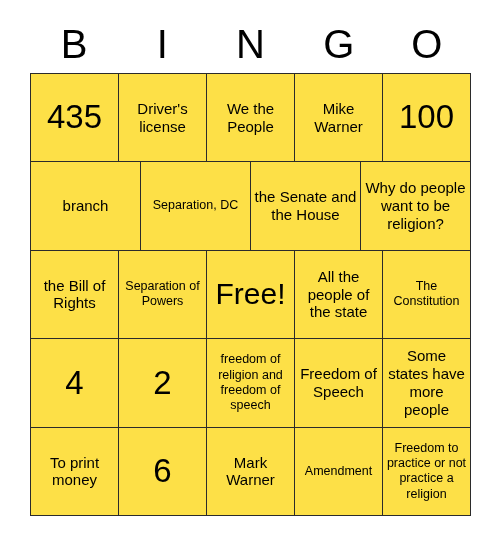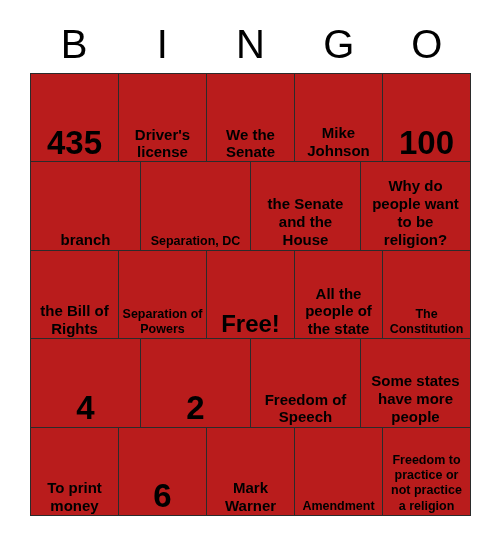--- a/index.html
+++ b/index.html
@@ -52,38 +52,37 @@
     width: 100%;
   }
   .cell {
     flex: 1 1 0;
     width: 88px;
     height: 88.4px;
     box-sizing: border-box;
     border-right: 1.5px solid #2b2b2b;
     border-bottom: 1.5px solid #2b2b2b;
     display: flex;
-    align-items: flex-end;
+    align-items: center;
     justify-content: center;
     text-align: center;
     padding: 1px 3px;
-    background: #b91c1c;
+    background: #fde047;
     overflow: hidden;
-    font-weight: bold;
   }
   .cell-text {
     display: block;
     width: 100%;
     line-height: 1.14;
     word-wrap: break-word;
   }
 
   
   .sz-xl  { font-size: 33px; line-height: 1.05; }
-  .sz-lg  { font-size: 24px; line-height: 1.08; }
+  .sz-lg  { font-size: 30px; line-height: 1.08; }
   .sz-md  { font-size: 15px; line-height: 1.16; }
   .sz-sm  { font-size: 15px; line-height: 1.2;  }
   .sz-xs  { font-size: 12.5px; line-height: 1.22; }
 </style>
 </head>
 <body>
 
 <div class="card">
 
   <div class="header-row">
@@ -97,24 +96,24 @@
   <div class="grid">
 
     <div class="grid-row">
       <div class="cell">
           <span class="cell-text sz-xl">435</span>
         </div>
       <div class="cell">
           <span class="cell-text sz-md">Driver's license</span>
         </div>
       <div class="cell">
-          <span class="cell-text sz-md">We the Senate</span>
+          <span class="cell-text sz-md">We the People</span>
         </div>
       <div class="cell">
-          <span class="cell-text sz-sm">Mike Johnson</span>
+          <span class="cell-text sz-sm">Mike Warner</span>
         </div>
       <div class="cell">
           <span class="cell-text sz-xl">100</span>
         </div>
     </div>
 
     <div class="grid-row">
       <div class="cell">
           <span class="cell-text sz-md">branch</span>
         </div>
@@ -148,20 +147,23 @@
     </div>
 
     <div class="grid-row">
       <div class="cell">
           <span class="cell-text sz-xl">4</span>
         </div>
       <div class="cell">
           <span class="cell-text sz-xl">2</span>
         </div>
       <div class="cell">
+          <span class="cell-text sz-xs">freedom of religion and freedom of speech</span>
+        </div>
+      <div class="cell">
           <span class="cell-text sz-md">Freedom of Speech</span>
         </div>
       <div class="cell">
           <span class="cell-text sz-sm">Some states have more people</span>
         </div>
     </div>
 
     <div class="grid-row">
       <div class="cell">
           <span class="cell-text sz-md">To print money</span>

